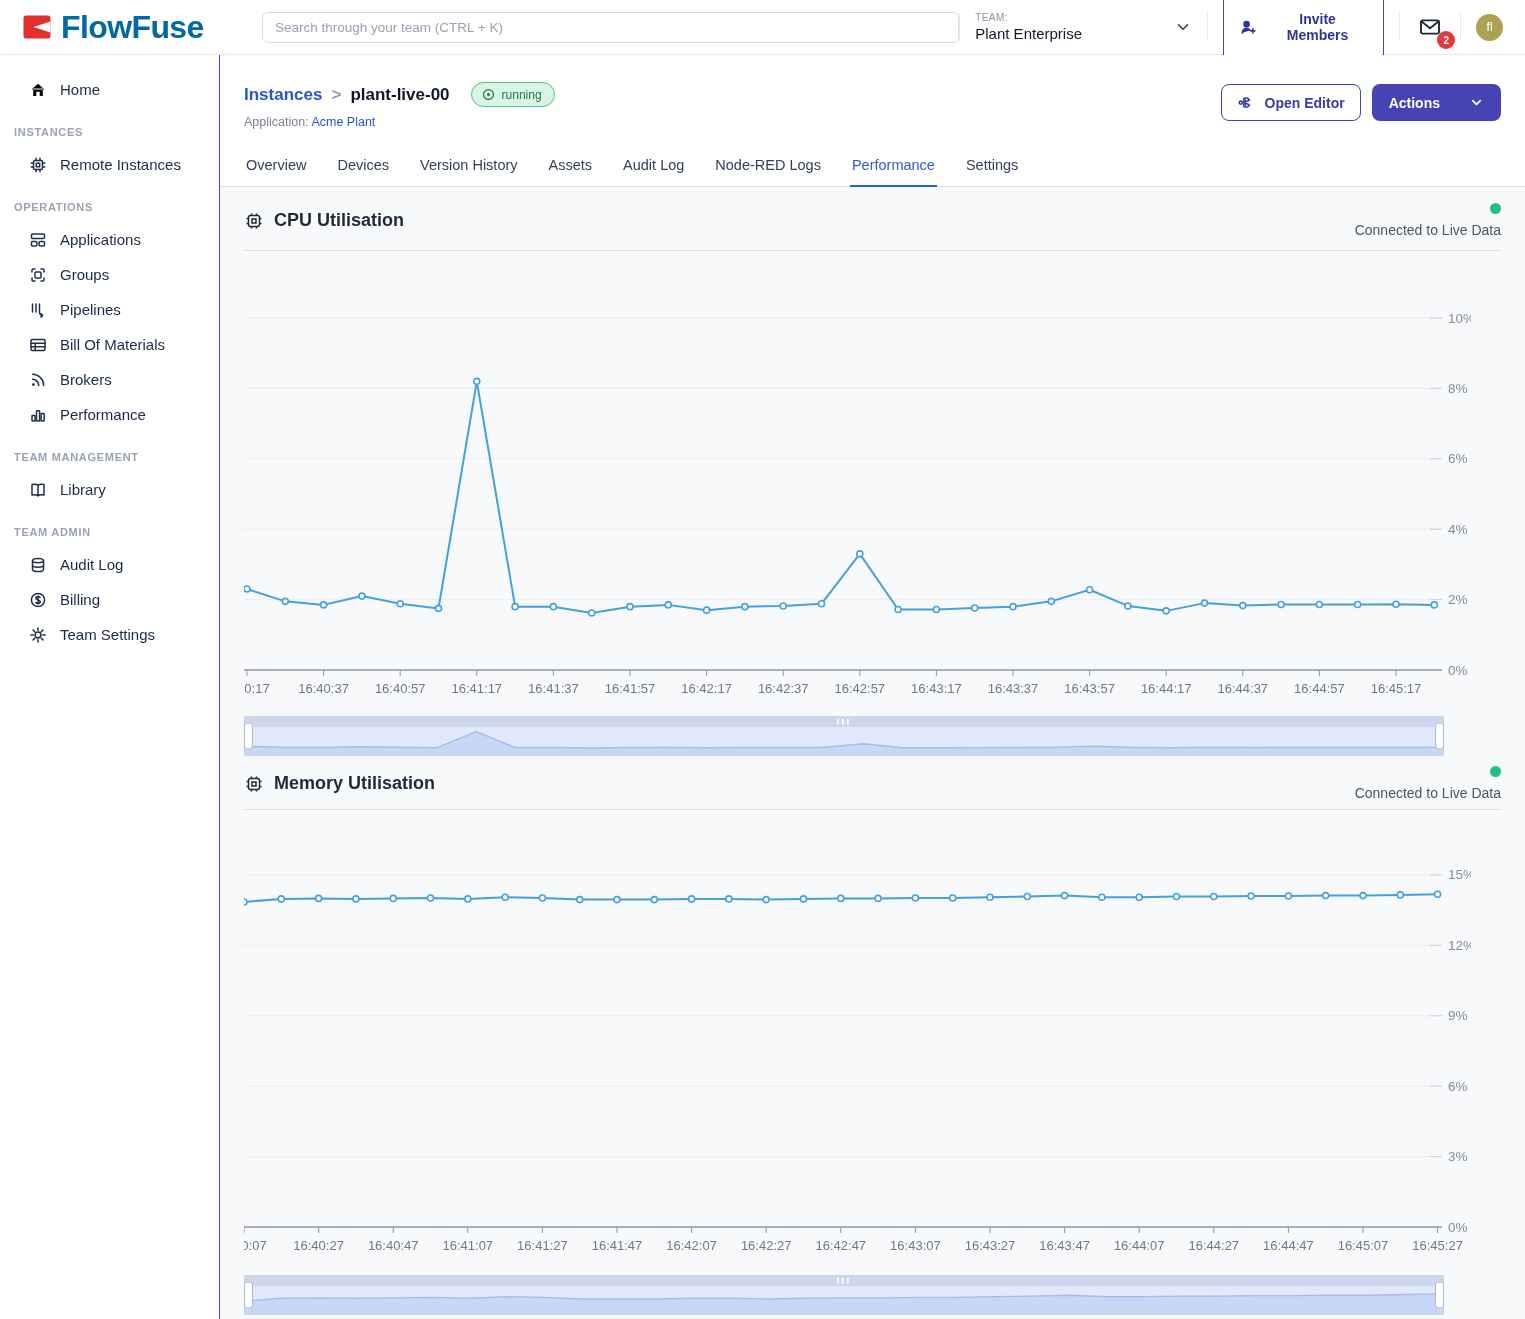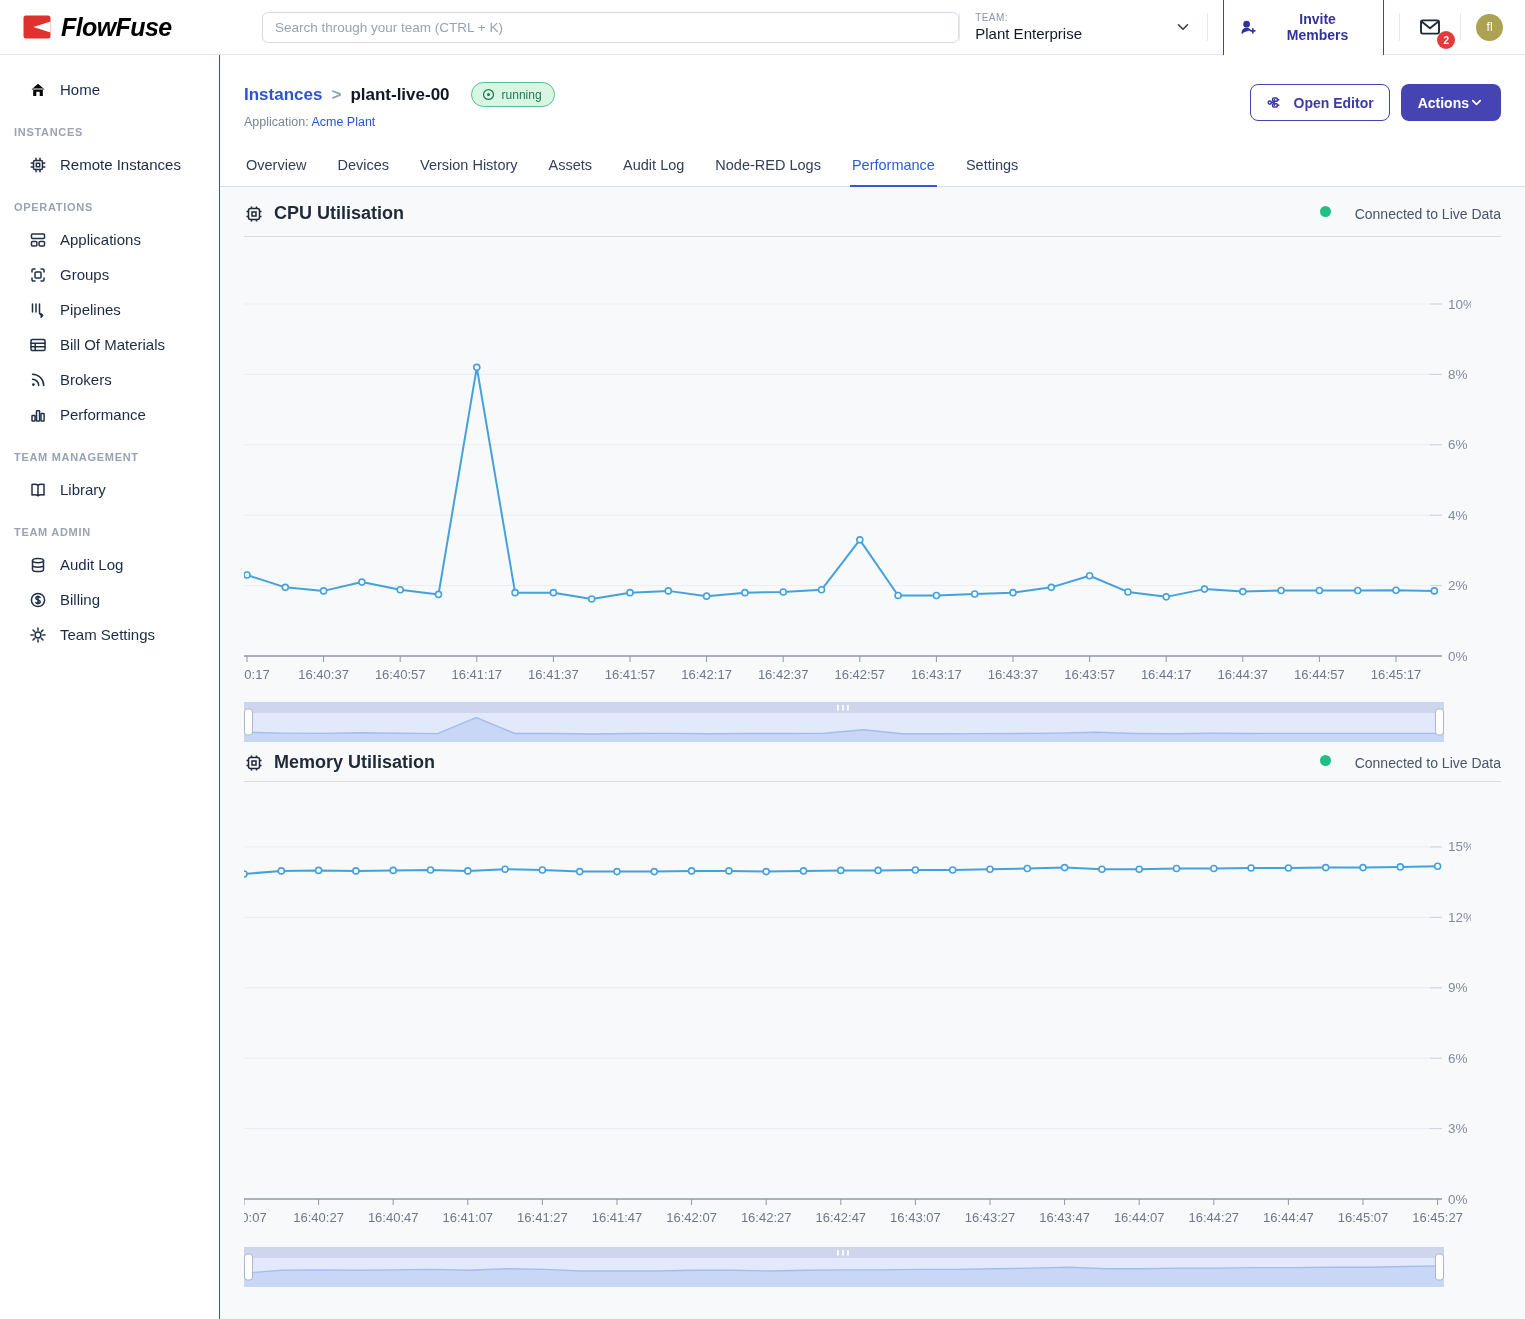--- a/index.html
+++ b/index.html
@@ -7,21 +7,21 @@
   body {
     width:1525px; height:1319px; overflow:hidden;
     font-family:"Liberation Sans", sans-serif;
     color:#1c2b45; background:#fff;
   }
   svg { display:block; }
 
   
   .header { height:55px; display:flex; align-items:center; border-bottom:1px solid #e5e8ee; background:#fff; }
   .brand { width:250px; flex:none; display:flex; align-items:center; gap:9px; padding-left:22px; cursor:pointer; }
-  .brand .brand-text { font-size:25px; font-weight:bold; color:#000000; letter-spacing:-0.6px;font-style:italic; }
+  .brand .brand-text { font-size:32px; font-weight:bold; color:#0369a1; letter-spacing:-0.6px; }
   .search { margin-left:12px; width:700px; height:31px; border:1px solid #d6dae2; border-radius:6px;
             padding:0 12px; font-size:13.5px; color:#000000; outline:none; font-family:inherit; }
   .search::placeholder { color:#9aa2b1; }
   .hdr-right { margin-left:auto; display:flex; align-items:center; gap:15px; padding-right:22px; }
   .vsep { width:1px; height:28px; background:#e5e8ee; }
   .team-select { display:flex; align-items:center; justify-content:space-between; width:218px; cursor:pointer; }
   .team-label { display:block; font-size:10px; color:#8b93a3; letter-spacing:.4px; margin-bottom:2px; }
   .team-name { display:block; font-size:15px; color:#111827; }
   .btn-invite { display:flex; align-items:center; gap:9px; border:1.5px solid #4343ae; background:#fff;
                 color:#32329b; font-weight:bold; font-size:14px; border-radius:8px; padding:24px 15px;
@@ -50,36 +50,36 @@
   .crumb-cur { color:#101828; }
   .badge-running { display:inline-flex; align-items:center; gap:6px; background:#d9f6e5;
                    border:1px solid #53c08c; color:#1e7a4e; font-size:12px; font-weight:normal;
                    border-radius:999px; padding:4px 12px 4px 9px; margin-left:12px; cursor:default; }
   .app-line { margin-top:8px; font-size:12.5px; color:#7a8494; }
   .app-link { color:#2a55d0; cursor:pointer; }
   .head-buttons { position:absolute; right:24px; top:29px; display:flex; gap:11px; }
   .btn-open { display:flex; align-items:center; gap:9px; border:1.5px solid #4443af; background:#fff;
               color:#3c3ba6; font-weight:bold; font-size:14px; border-radius:8px; padding:8px 15px;
               cursor:pointer; font-family:inherit; }
-  .btn-actions { display:flex; align-items:center; gap:0; border:none; background:#4544b2; color:#fff;
+  .btn-actions { display:flex; align-items:center; gap:29px; border:none; background:#4544b2; color:#fff;
                  font-weight:bold; font-size:14px; border-radius:8px; padding:8px 17px; cursor:pointer;
                  font-family:inherit; }
 
   .tabs { display:flex; gap:27px; padding:0 24px; margin-top:18px; border-bottom:1px solid #d8dce3; }
   .tab { padding:10px 2px 12px 2px; font-size:14.5px; color:#34405a; cursor:pointer; white-space:nowrap; }
   .tab.active { color:#2d5bd9; border-bottom:2px solid #2d5bd9; margin-bottom:-1px; }
 
   .content { background:#f8f9fb; height:100%; }
   .chart-head { display:flex; justify-content:space-between; align-items:center; margin:0 24px;
                 border-bottom:1px solid #d9dde4; }
   .chart-head.first { padding:16px 0 12px 0; }
   .chart-head.second { padding:10px 0 8px 0; }
   .chart-title { display:flex; gap:10px; align-items:center; font-size:18px; font-weight:bold; color:#1f2937; }
   .chart-title .icn { width:20px; height:20px; color:#1f2937; }
-  .live { display:flex; align-items:flex-start; gap:24px; font-size:14px; color:#4a5568; }
+  .live { display:flex; align-items:flex-end; gap:8px; font-size:14px; color:#4a5568;flex-direction:column; }
   .live .dot { width:11px; height:11px; border-radius:50%; background:#1fbf86; }
   .chart-wrap { margin:12px 24px 0 24px; height:437px; }
   .minimap { margin:16px 24px 0 24px; width:1200px; height:40px; }
 </style>
 </head>
 <body>
 
 <div class="header">
   <div class="brand">
     <span>

